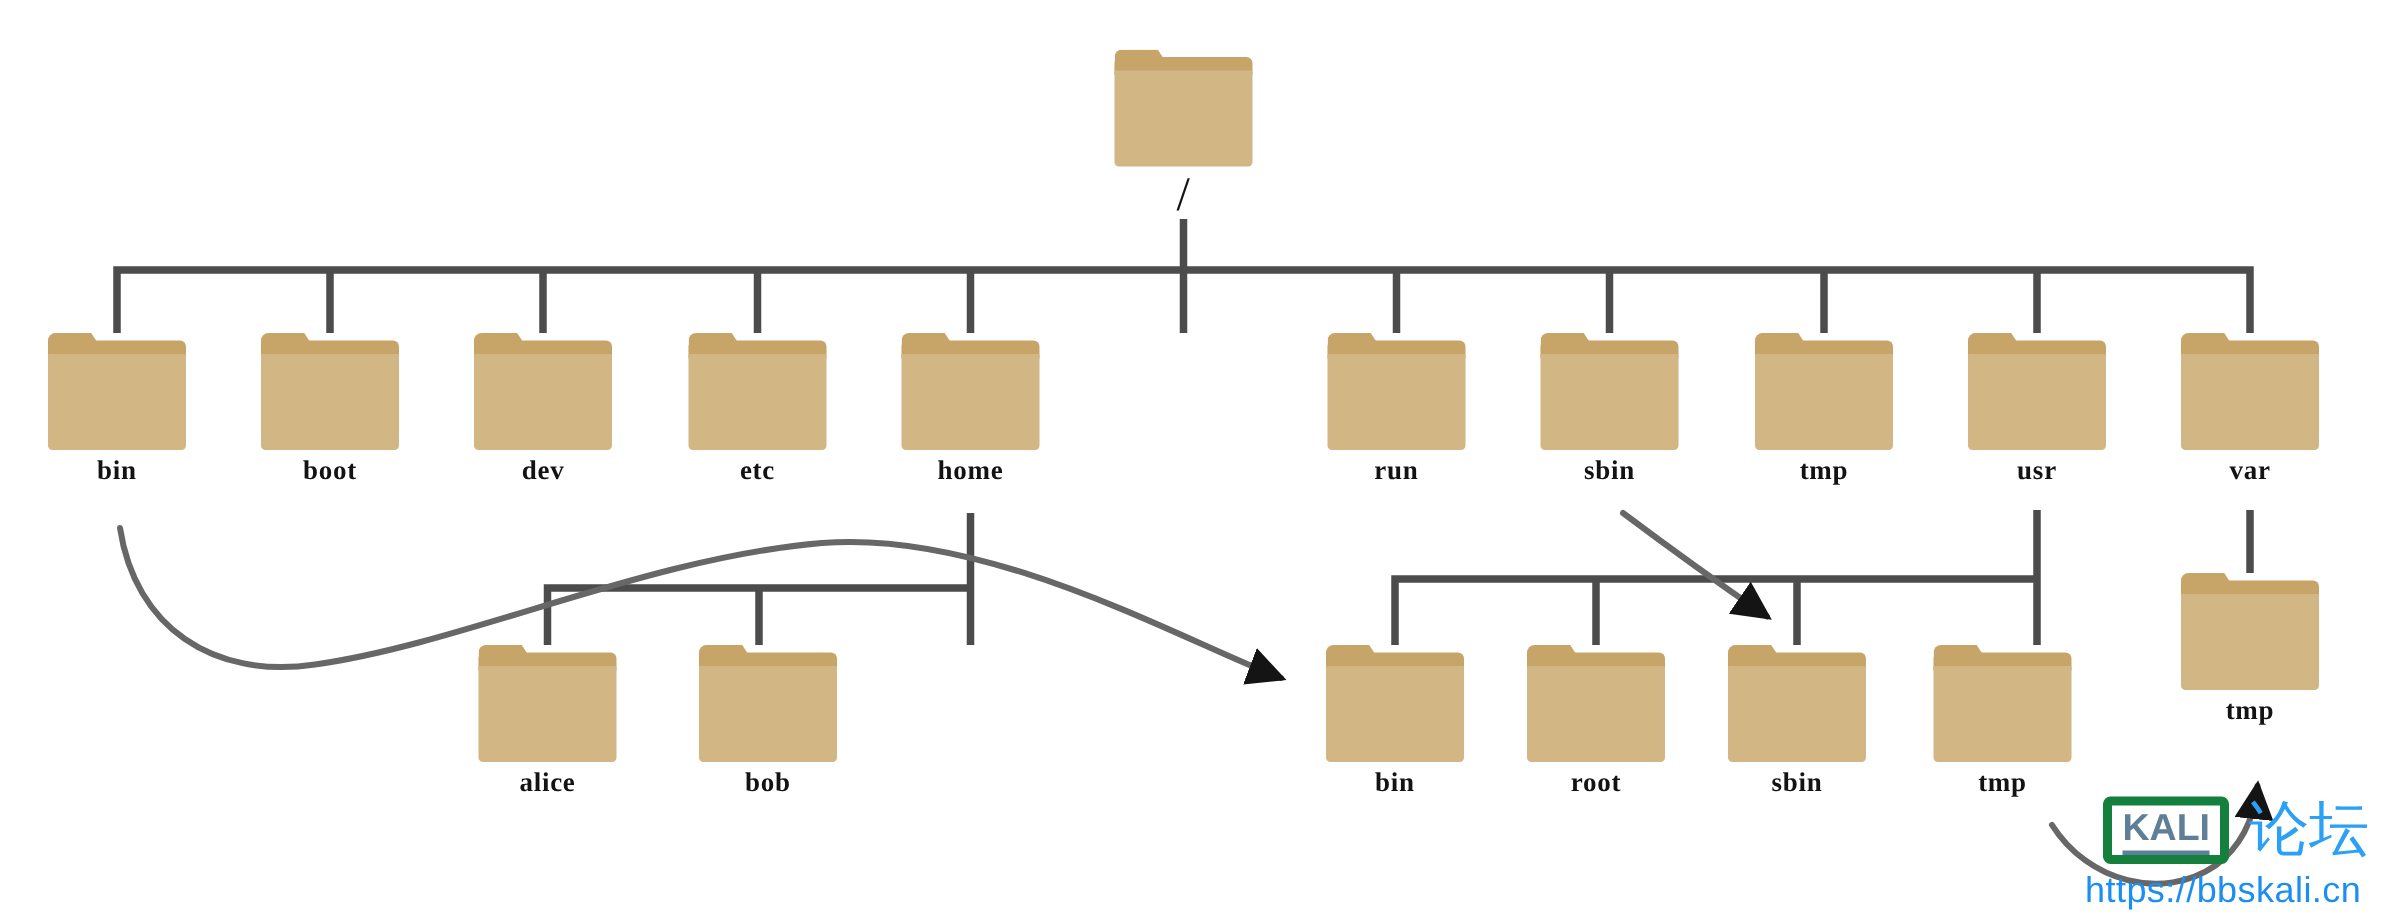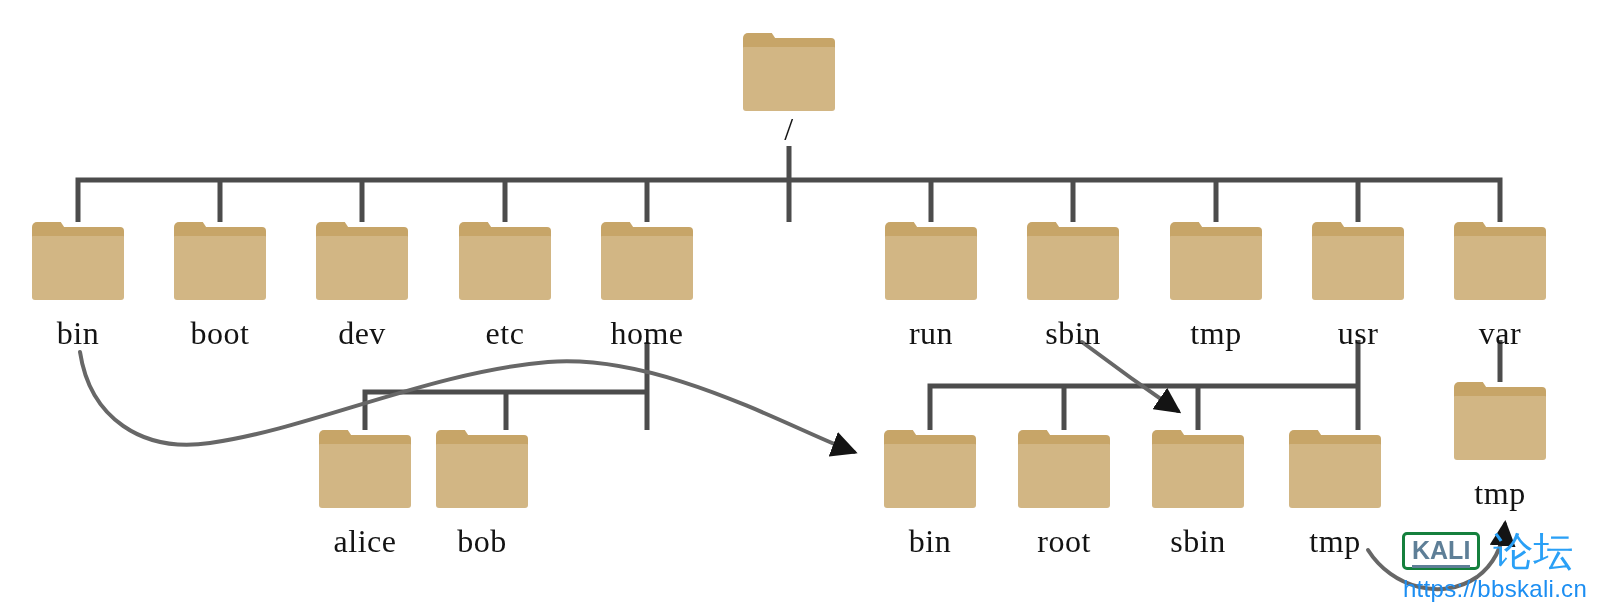--- a/index.html
+++ b/index.html
@@ -8,34 +8,34 @@
   #lines{position:absolute;left:0;top:0;width:1600px;height:614px;}
 
   .node{position:absolute;width:112px;}
   .folder{position:relative;width:92px;height:78px;margin:0 auto;}
   .f-tab{position:absolute;left:0;top:0;width:40px;height:17px;background:#c7a568;
          border-radius:5px 9px 0 0;clip-path:polygon(0 0,72% 0,100% 100%,0 100%);}
   .f-back{position:absolute;left:0;top:5px;width:100%;height:12px;background:#c7a568;
           border-radius:4px 4px 0 0;}
   .f-body{position:absolute;left:0;top:14px;width:100%;height:64px;background:#d2b684;
           border-radius:1px 1px 3px 3px;}
-  .label{margin-top:16px;text-align:center;font-weight:400;font-size:32px;
+  .label{margin-top:4px;text-align:center;font-weight:700;font-size:18px;
          color:#131313;letter-spacing:.5px;line-height:1.1;}
   .slash{font-weight:400;font-size:32px;margin-top:1px;}
 
   .watermark{position:absolute;left:1390px;top:531px;width:210px;
              font-family:"Liberation Sans","DejaVu Sans",sans-serif;}
   .wm-top{display:flex;align-items:center;gap:13px;padding-left:12px;}
-  .kali-badge{display:inline-block;border:3px solid #15803d;border-radius:5px;
+  .kali-badge{display:inline-block;border:6px solid #15803d;border-radius:5px;
               color:#5e7f97;font-size:25px;font-weight:600;line-height:1.15;
               padding:1px 7px 3px;}
   .kali-badge .badge-text{border-bottom:3px solid #5e7f97;padding-bottom:1px;}
   .wm-forum{color:#2aa0f6;font-size:40px;line-height:1;font-weight:400;}
   .wm-url{color:#1c8ef2;font-size:24px;margin-top:4px;white-space:nowrap;
-          letter-spacing:.3px;text-align:center;}
+          letter-spacing:.3px;}
 </style>
 </head>
 <body>
 
 <div id="stage">
 
   <svg id="lines" viewBox="0 0 1600 614">
     <defs>
       <marker id="ah" viewBox="0 0 10 10" refX="8.5" refY="5" markerWidth="6.5" markerHeight="6.5" orient="auto">
         <path d="M0,0 L10,5 L0,10 z" fill="#141414"></path>
@@ -149,21 +149,21 @@
   </div>
 
   <div class="node" style="left:309px;top:430px">
     <div class="folder">
         <i class="f-tab"></i>
         <i class="f-back"></i>
         <i class="f-body"></i>
       </div>
     <div class="label">alice</div>
   </div>
-  <div class="node" style="left:426px;top:430px">
+  <div class="node" style="left:456px;top:430px">
     <div class="folder">
         <i class="f-tab"></i>
         <i class="f-back"></i>
         <i class="f-body"></i>
       </div>
     <div class="label">bob</div>
   </div>
 
   <div class="node" style="left:874px;top:430px">
     <div class="folder">

